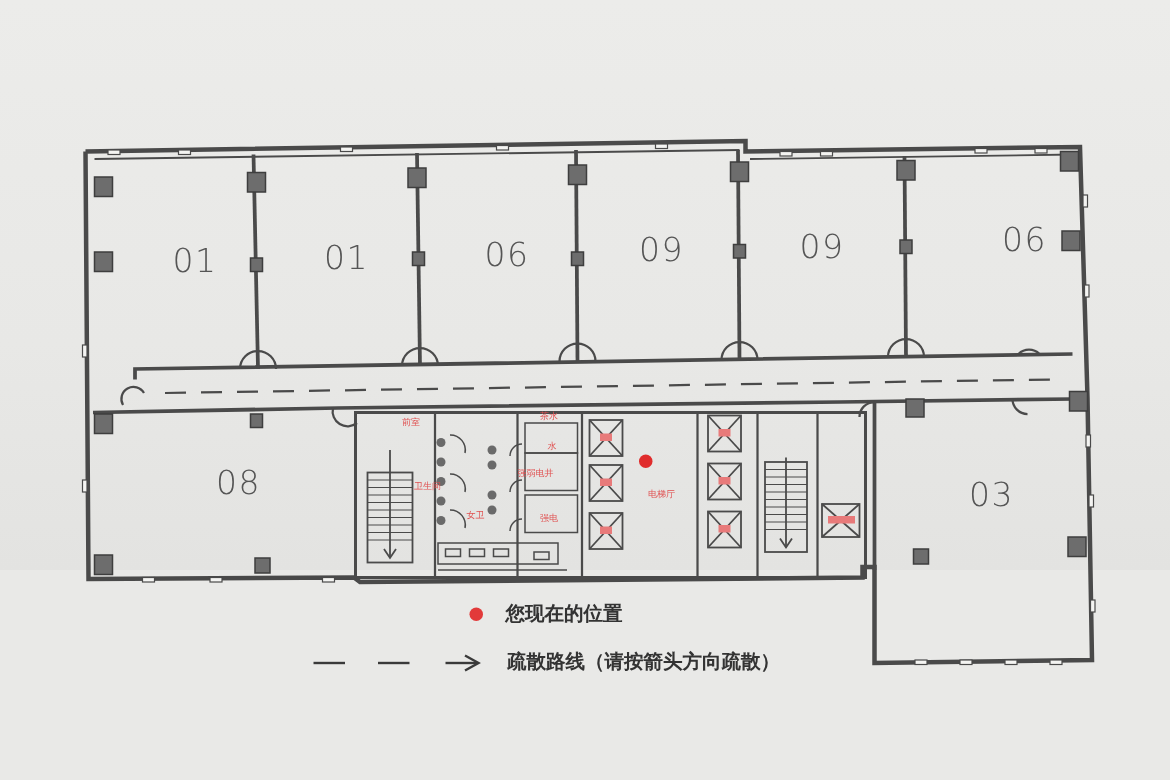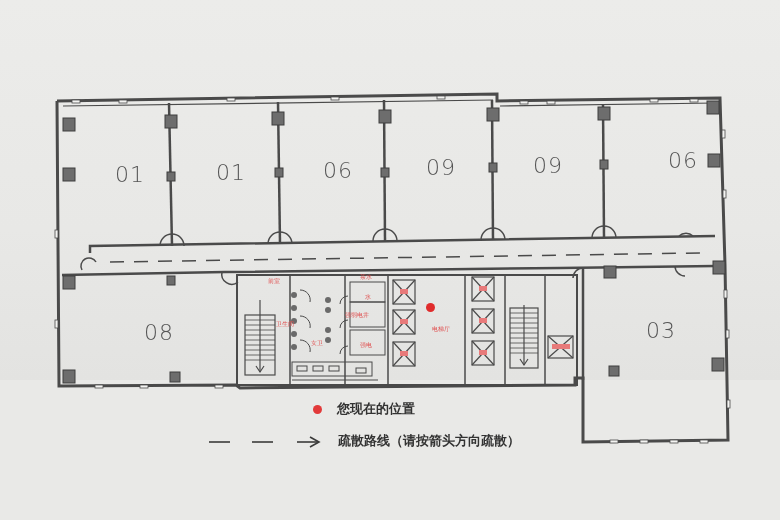--- a/index.html
+++ b/index.html
@@ -218,21 +218,21 @@
   </g>
 </svg>
 
 <span class="unit-label" style="left:115px;top:162px;">01</span>
 <span class="unit-label" style="left:216px;top:160px;">01</span>
 <span class="unit-label" style="left:323px;top:158px;">06</span>
 <span class="unit-label" style="left:426px;top:155px;">09</span>
 <span class="unit-label" style="left:533px;top:153px;">09</span>
 <span class="unit-label" style="left:655px;top:148px;margin-left:13px;">06</span>
 <span class="unit-label" style="left:646px;top:318px;">03</span>
-<span class="unit-label" style="left:144px;top:320px;">08</span>
+<span class="unit-label" style="left:144px;top:310px;">08</span>
 
 <span class="red-label" style="left:268px;top:277px;">前室</span>
 <span class="red-label" style="left:276px;top:320px;">卫生间</span>
 <span class="red-label" style="left:311px;top:339px;">女卫</span>
 <span class="red-label" style="left:360px;top:273px;">茶水</span>
 <span class="red-label" style="left:365px;top:293px;">水</span>
 <span class="red-label" style="left:345px;top:311px;">强弱电井</span>
 <span class="red-label" style="left:360px;top:341px;">强电</span>
 <span class="red-label" style="left:432px;top:325px;">电梯厅</span>
 

